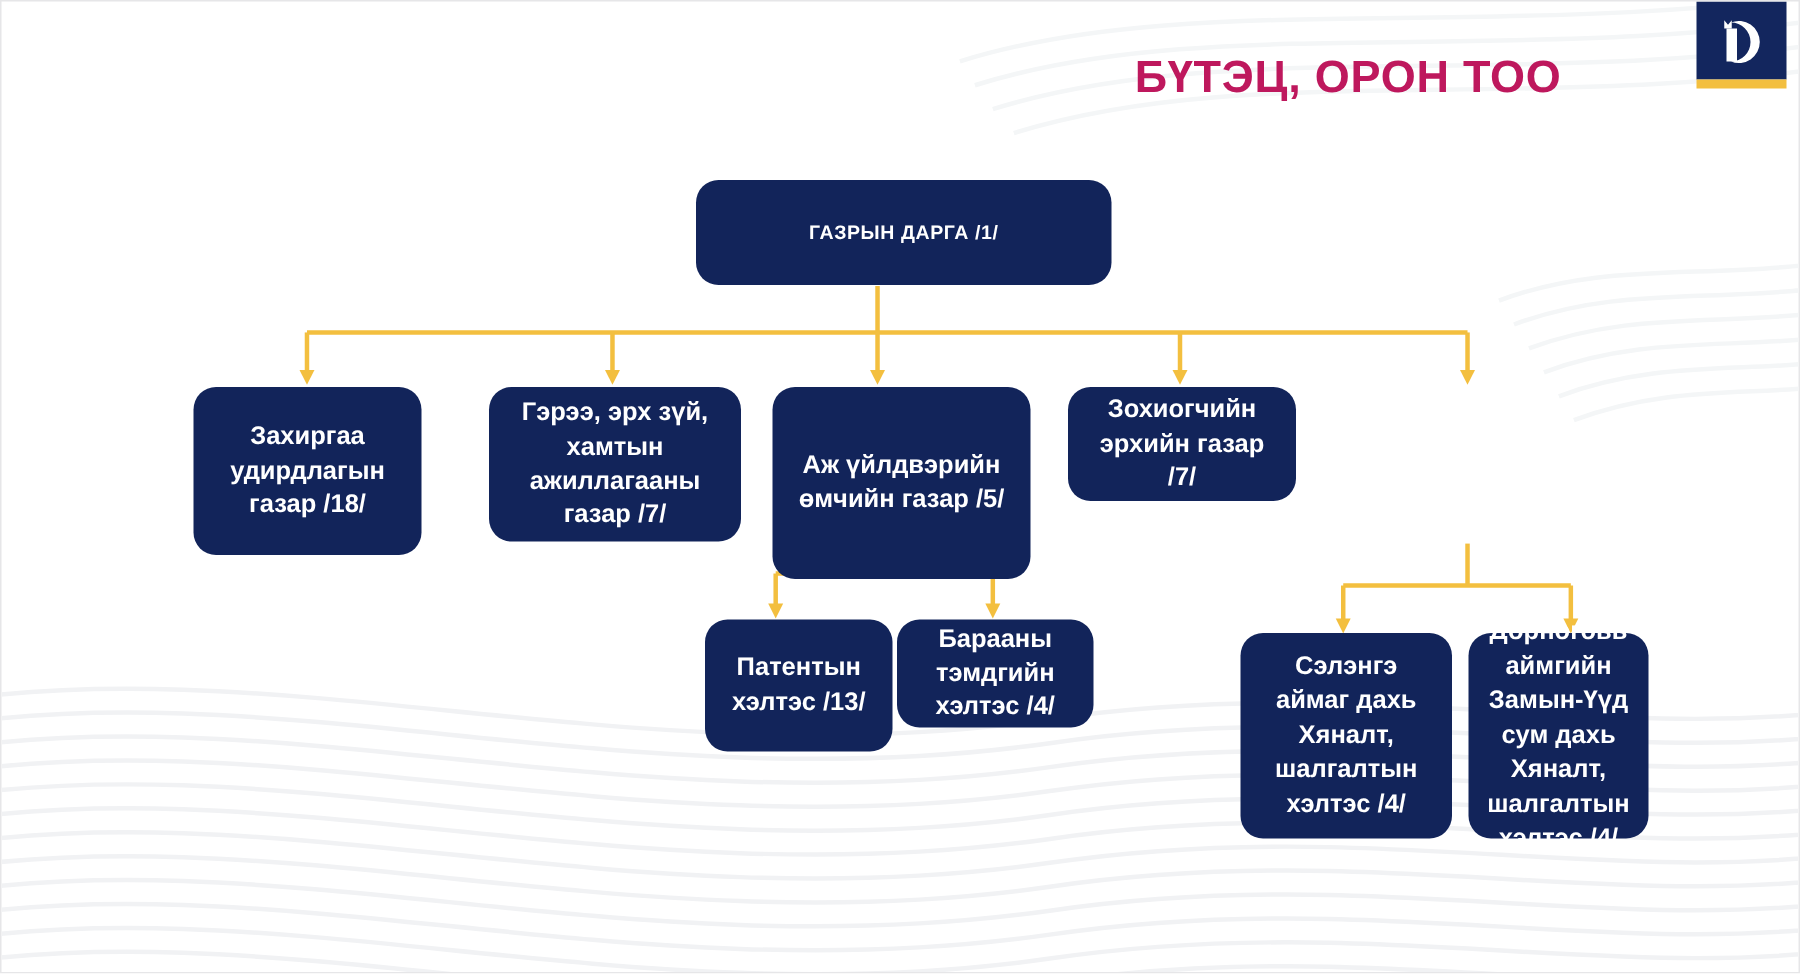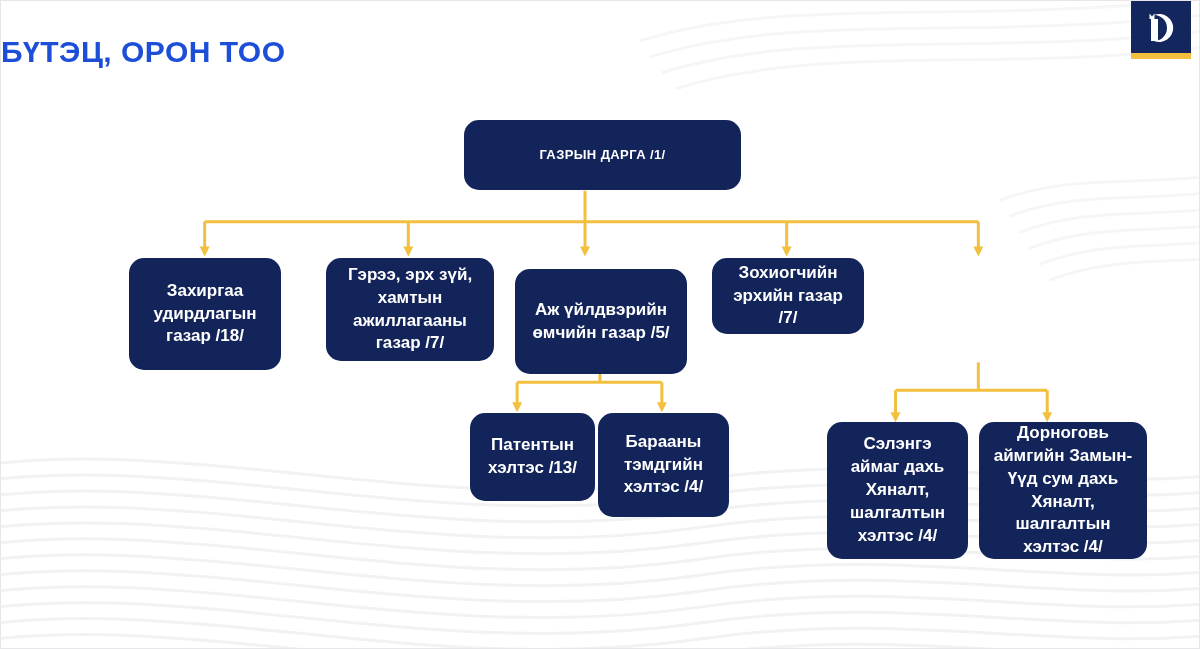--- a/index.html
+++ b/index.html
@@ -48,25 +48,25 @@
     height: 6px;
     background: #f3bf3f;
   }
 
   
   .slide-title {
     position: absolute;
     top: 34px;
     left: 0;
     width: 1040px;
-    text-align: left;
+    text-align: right;
     font-size: 30px;
     font-weight: bold;
     letter-spacing: 0.5px;
-    color: #1d4ed8;
+    color: #be185d;
     z-index: 4;
   }
 
   
   .chart {
     position: absolute;
     inset: 0;
     z-index: 2;
   }
   .connectors {
@@ -191,39 +191,39 @@
     </div>
 
     <div class="node" style="left:128px; top:257px; width:152px; height:112px;">
       <span class="node-label">Захиргаа удирдлагын газар /18/</span>
     </div>
 
     <div class="node" style="left:325px; top:257px; width:168px; height:103px;">
       <span class="node-label">Гэрээ, эрх зүй, хамтын ажиллагааны газар /7/</span>
     </div>
 
-    <div class="node" style="left:514px; top:268px; width:172px; height:105px;align-items:center;">
+    <div class="node" style="left:514px; top:257px; width:172px; height:128px;align-items:center;">
       <span class="node-label">Аж үйлдвэрийн өмчийн газар /5/</span>
     </div>
 
     <div class="node" style="left:711px; top:257px; width:152px; height:76px;">
       <span class="node-label">Зохиогчийн эрхийн газар /7/</span>
     </div>
 
 
     <div class="node" style="left:469px; top:412px; width:125px; height:88px;">
       <span class="node-label">Патентын хэлтэс /13/</span>
     </div>
 
-    <div class="node" style="left:597px; top:412px; width:131px; height:104px;">
+    <div class="node" style="left:597px; top:412px; width:131px; height:72px;">
       <span class="node-label">Барааны тэмдгийн хэлтэс /4/</span>
     </div>
 
     <div class="node" style="left:826px; top:421px; width:141px; height:137px;">
       <span class="node-label">Сэлэнгэ аймаг дахь Хяналт, шалгалтын хэлтэс /4/</span>
     </div>
 
-    <div class="node" style="left:978px; top:421px; width:168px; height:137px;">
+    <div class="node" style="left:978px; top:421px; width:120px; height:137px;">
       <span class="node-label">Дорноговь аймгийн Замын-Үүд сум дахь Хяналт, шалгалтын хэлтэс /4/</span>
     </div>
 
   </div>
 </div>
 
 </body></html>

